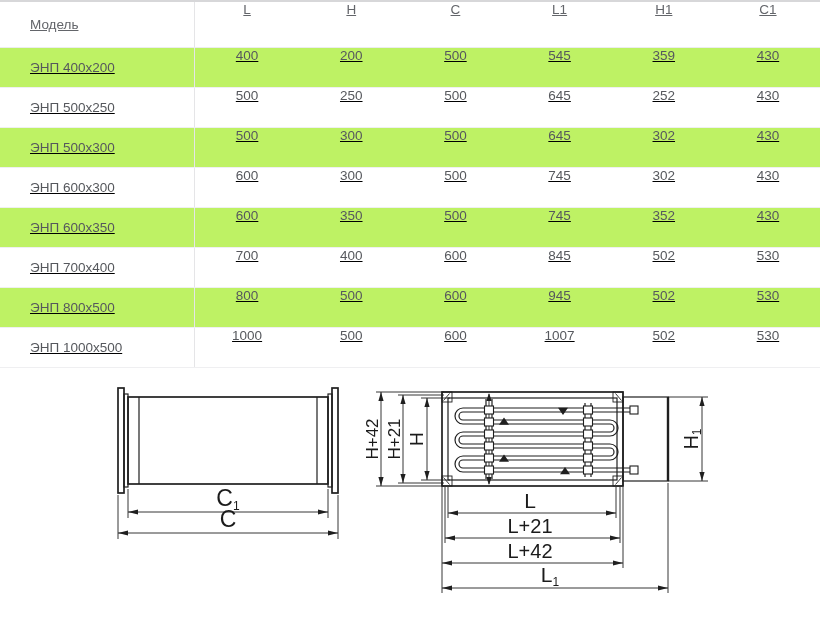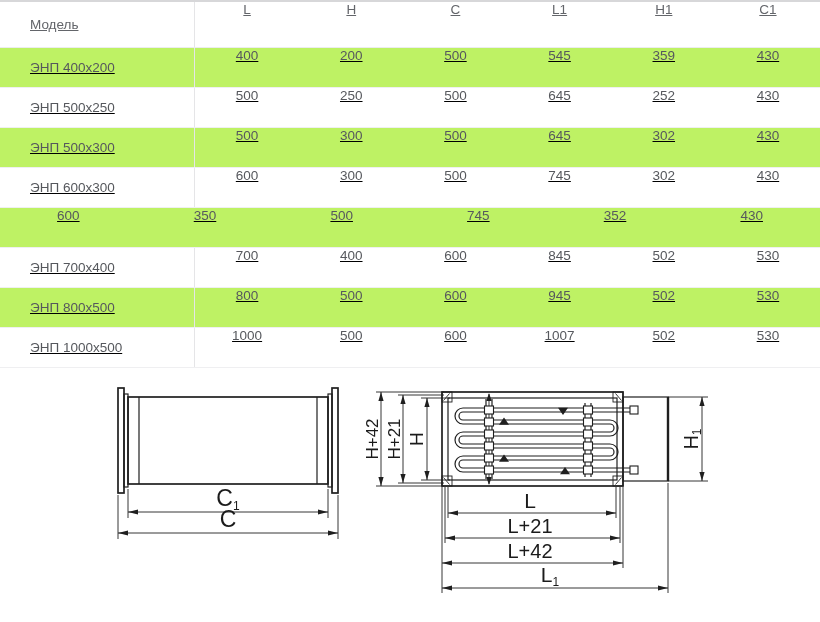--- a/index.html
+++ b/index.html
@@ -82,20 +82,21 @@
       <div class="c m">ЭНП 600x300</div>
       <div class="c n">600</div>
       <div class="c n">300</div>
       <div class="c n">500</div>
       <div class="c n">745</div>
       <div class="c n">302</div>
       <div class="c n">430</div>
     </div>
 
     <div class="row alt">
+      <div class="c m">ЭНП 600x350</div>
       <div class="c n">600</div>
       <div class="c n">350</div>
       <div class="c n">500</div>
       <div class="c n">745</div>
       <div class="c n">352</div>
       <div class="c n">430</div>
     </div>
 
     <div class="row">
       <div class="c m">ЭНП 700x400</div>

